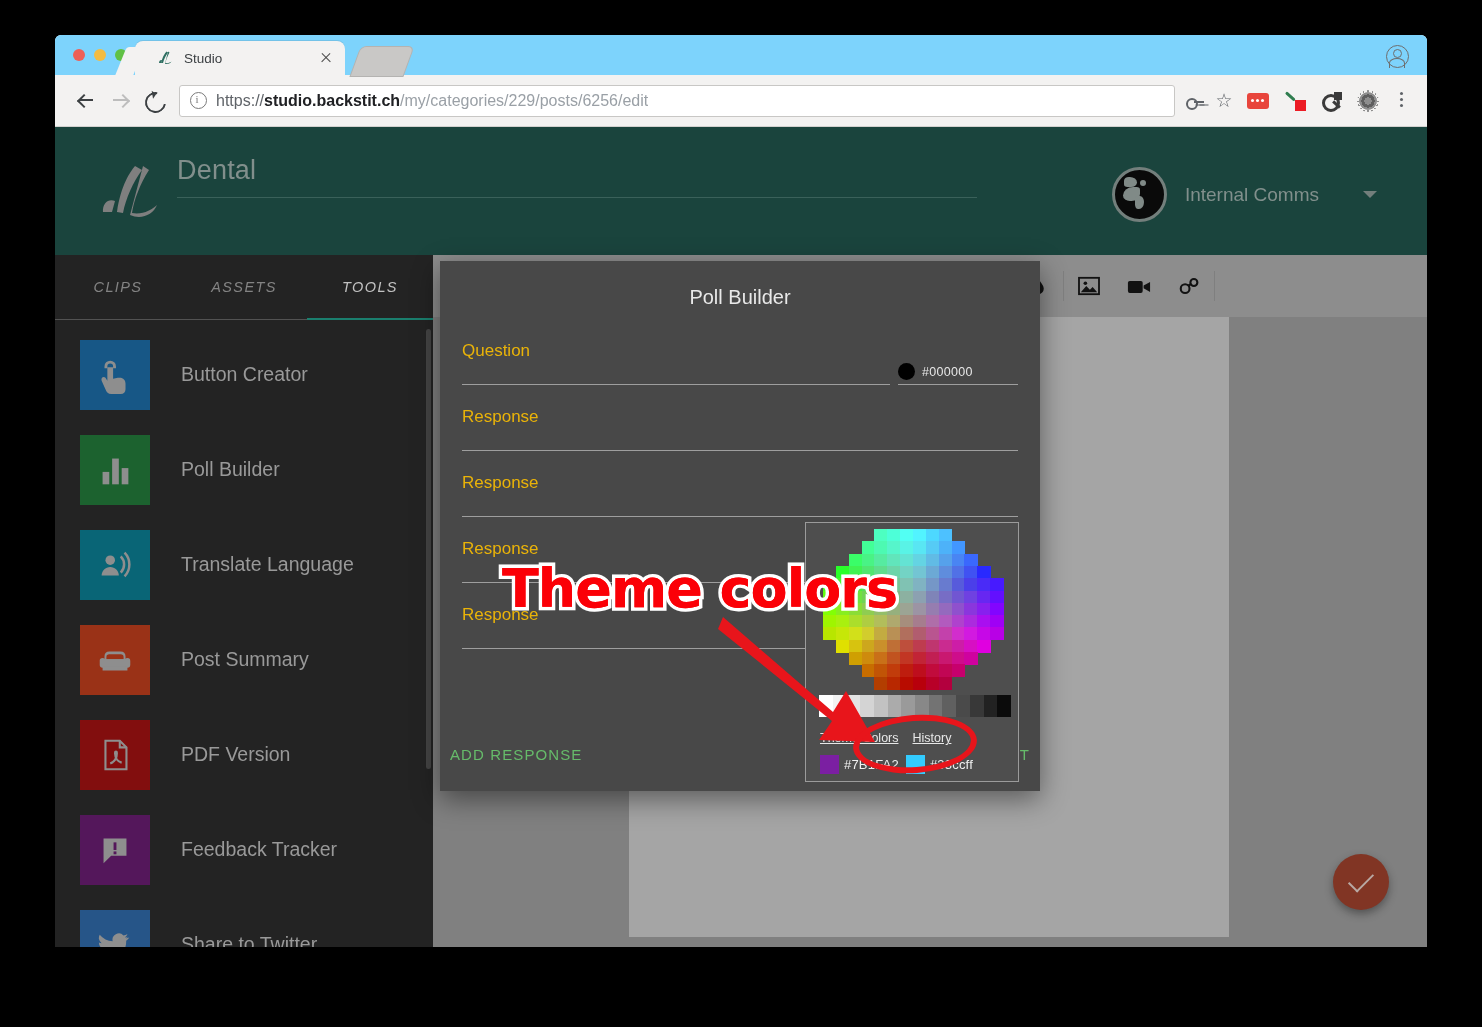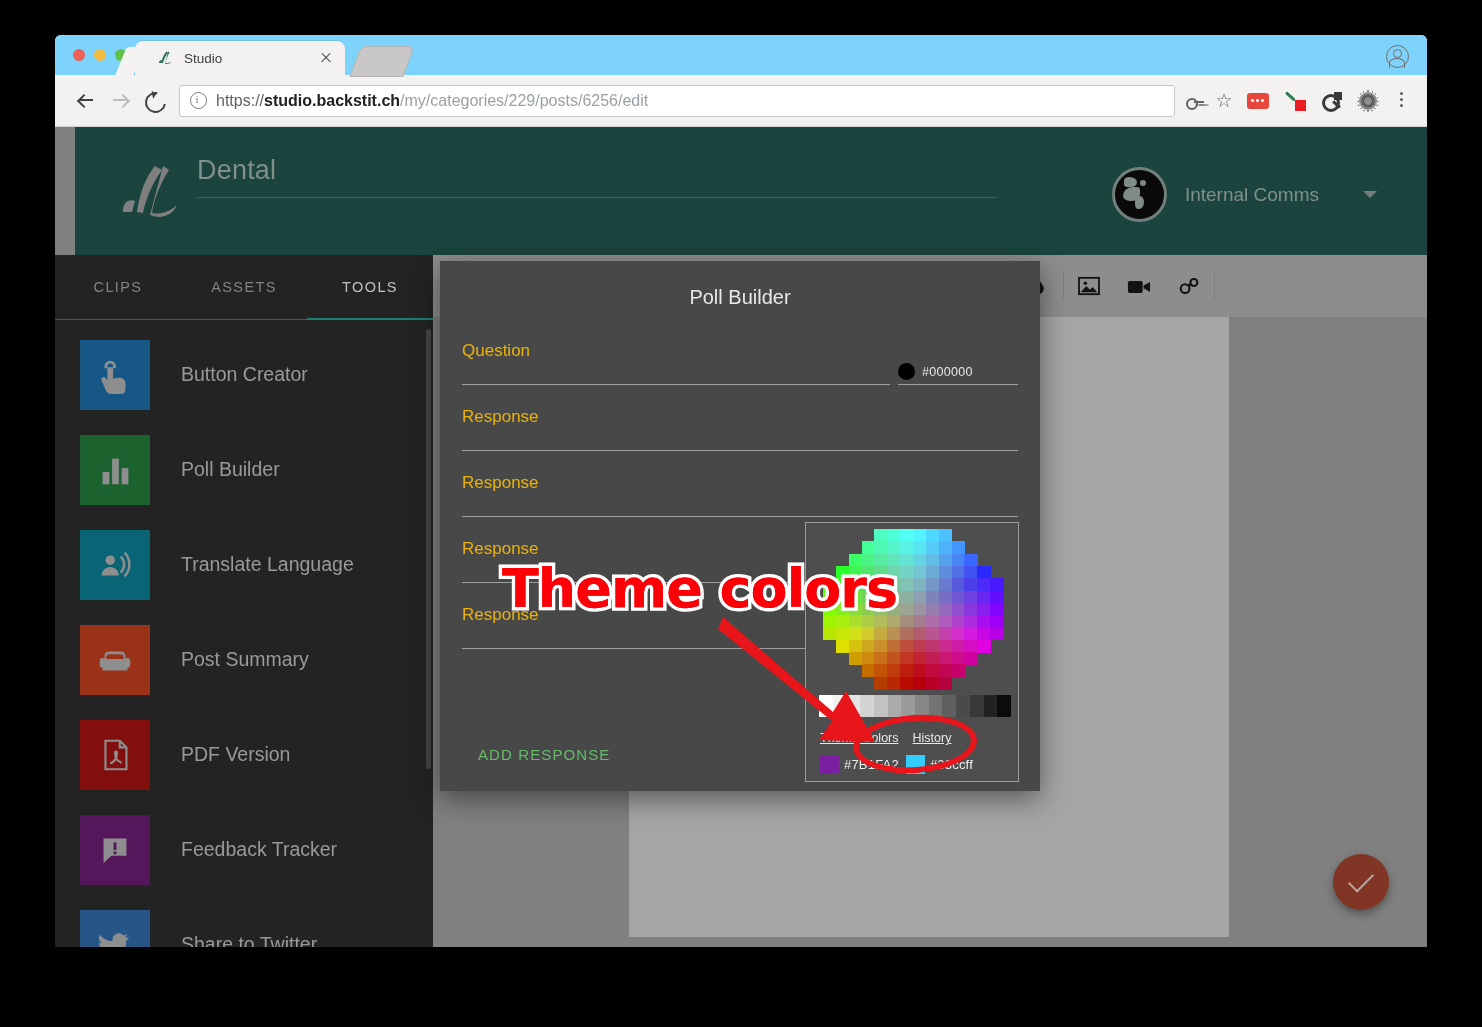--- a/index.html
+++ b/index.html
@@ -73,35 +73,35 @@
   .ext-gear .g:after{content:"";position:absolute;left:-2px;top:-2px;right:-2px;bottom:-2px;border-radius:50%;
      background:repeating-conic-gradient(#8d8d8d 0 8deg,transparent 8deg 22deg);
      -webkit-mask:radial-gradient(circle,transparent 0 60%,#000 60% 100%);
              mask:radial-gradient(circle,transparent 0 60%,#000 60% 100%);}
   .kebab{width:24px;height:26px;margin-left:8px;position:relative;flex:none;}
   .kebab:before{content:"";position:absolute;left:10.5px;top:4px;width:3.5px;height:3.5px;border-radius:50%;background:#5f6368;
      box-shadow:0 6px 0 #5f6368, 0 12px 0 #5f6368;}
 
   
   .app{position:relative;height:821px;background:#8b8b8b;overflow:hidden;}
-  .app-header{height:128px;background:#1d4a43;position:relative;margin-left:20px;}
+  .app-header{height:128px;background:#1d4a43;position:relative;}
   .logo{position:absolute;left:44px;top:33px;width:66px;height:62px;}
   .app-title{position:absolute;left:122px;top:28px;width:800px;}
   .app-title .t{font-size:27px;color:#8c9c98;letter-spacing:.2px;}
   .app-title .ul{margin-top:11px;height:1px;background:#3f6a62;width:800px;}
   .hdr-right{position:absolute;right:50px;top:40px;display:flex;align-items:center;gap:18px;}
   .globe{width:49px;height:49px;border-radius:50%;background:#0b0b0b;border:3px solid #7d8a87;position:relative;overflow:hidden;}
   .globe .land{position:absolute;background:#8b9693;}
   .hdr-name{font-size:19px;color:#8c9c98;}
   .caret-down{width:0;height:0;border-left:7px solid transparent;border-right:7px solid transparent;
       border-top:7px solid #7d8a87;margin-left:26px;}
 
   .app-body{position:absolute;left:0;top:128px;right:0;bottom:0;display:flex;}
   .sidebar{width:378px;background:#272727;position:relative;}
-  .tabs{display:flex;height:64px;}
+  .tabs{display:flex;height:64px;font-style:italic;}
   .tabitem{flex:1;display:flex;align-items:center;justify-content:center;font-size:14.5px;
       letter-spacing:1.4px;color:#8f8f8f;position:relative;}
   .tabitem.active{color:#d2d2d2;}
   .tabs-rule{height:1px;background:#5a5a5a;position:relative;}
   .tabs-rule .act{position:absolute;height:2px;top:-1px;background:#1d8a78;}
   .toollist{padding-top:18px;}
   .toolrow{display:flex;align-items:center;height:73px;padding-left:25px;margin-bottom:22px;}
   .toolico{width:70px;height:70px;flex:none;display:flex;align-items:center;justify-content:center;}
   .toolname{margin-left:31px;font-size:19.5px;color:#a6a6a6;}
   .sb-scroll{position:absolute;right:2px;top:74px;width:5px;height:440px;background:#4a4a4a;border-radius:3px;}
@@ -128,21 +128,21 @@
           box-shadow:0 8px 26px rgba(0,0,0,.45);}
   .dlg-title{height:72px;display:flex;align-items:center;justify-content:center;font-size:20px;color:#e9e9e9;}
   .field{position:relative;margin:0 22px;height:66px;}
   .field .lbl{position:absolute;left:0;top:8px;font-size:17px;color:#eab308;}
   .field .line{position:absolute;left:0;right:0;bottom:14px;height:1px;background:#9e9e9e;}
   .field.q .line{right:128px;}
   .swatch-wrap{position:absolute;right:0;bottom:14px;width:120px;display:flex;align-items:center;margin-top:48px;}
   .swatch-dot{width:17px;height:17px;border-radius:50%;background:#000;margin-bottom:5px;}
   .swatch-hex{font-size:12.5px;color:#e7e7e7;margin-left:7px;margin-bottom:5px;letter-spacing:.3px;}
   .swatch-line{position:absolute;left:0;right:0;bottom:0;height:1px;background:#9e9e9e;}
-  .dlg-actions{position:absolute;left:0;right:0;bottom:0;height:74px;display:flex;align-items:center;padding:0 38px;}
+  .dlg-actions{position:absolute;left:0;right:0;bottom:0;height:74px;display:flex;align-items:center;padding:0 10px;}
   .act-btn{font-size:15px;letter-spacing:1.1px;color:#66bb6a;}
   .spacer{flex:1;}
   .gap{width:44px;}
 
   
   .picker{position:absolute;left:365px;top:261px;width:212px;height:258px;background:#4e4e4e;
           border:1px solid #9b9b9b;}
   .wheel{position:absolute;left:17px;top:6px;width:180px;height:160px;}
   .wheel .px{position:absolute;}
   .grayramp{position:absolute;left:13px;top:172px;width:192px;height:22px;display:flex;}

